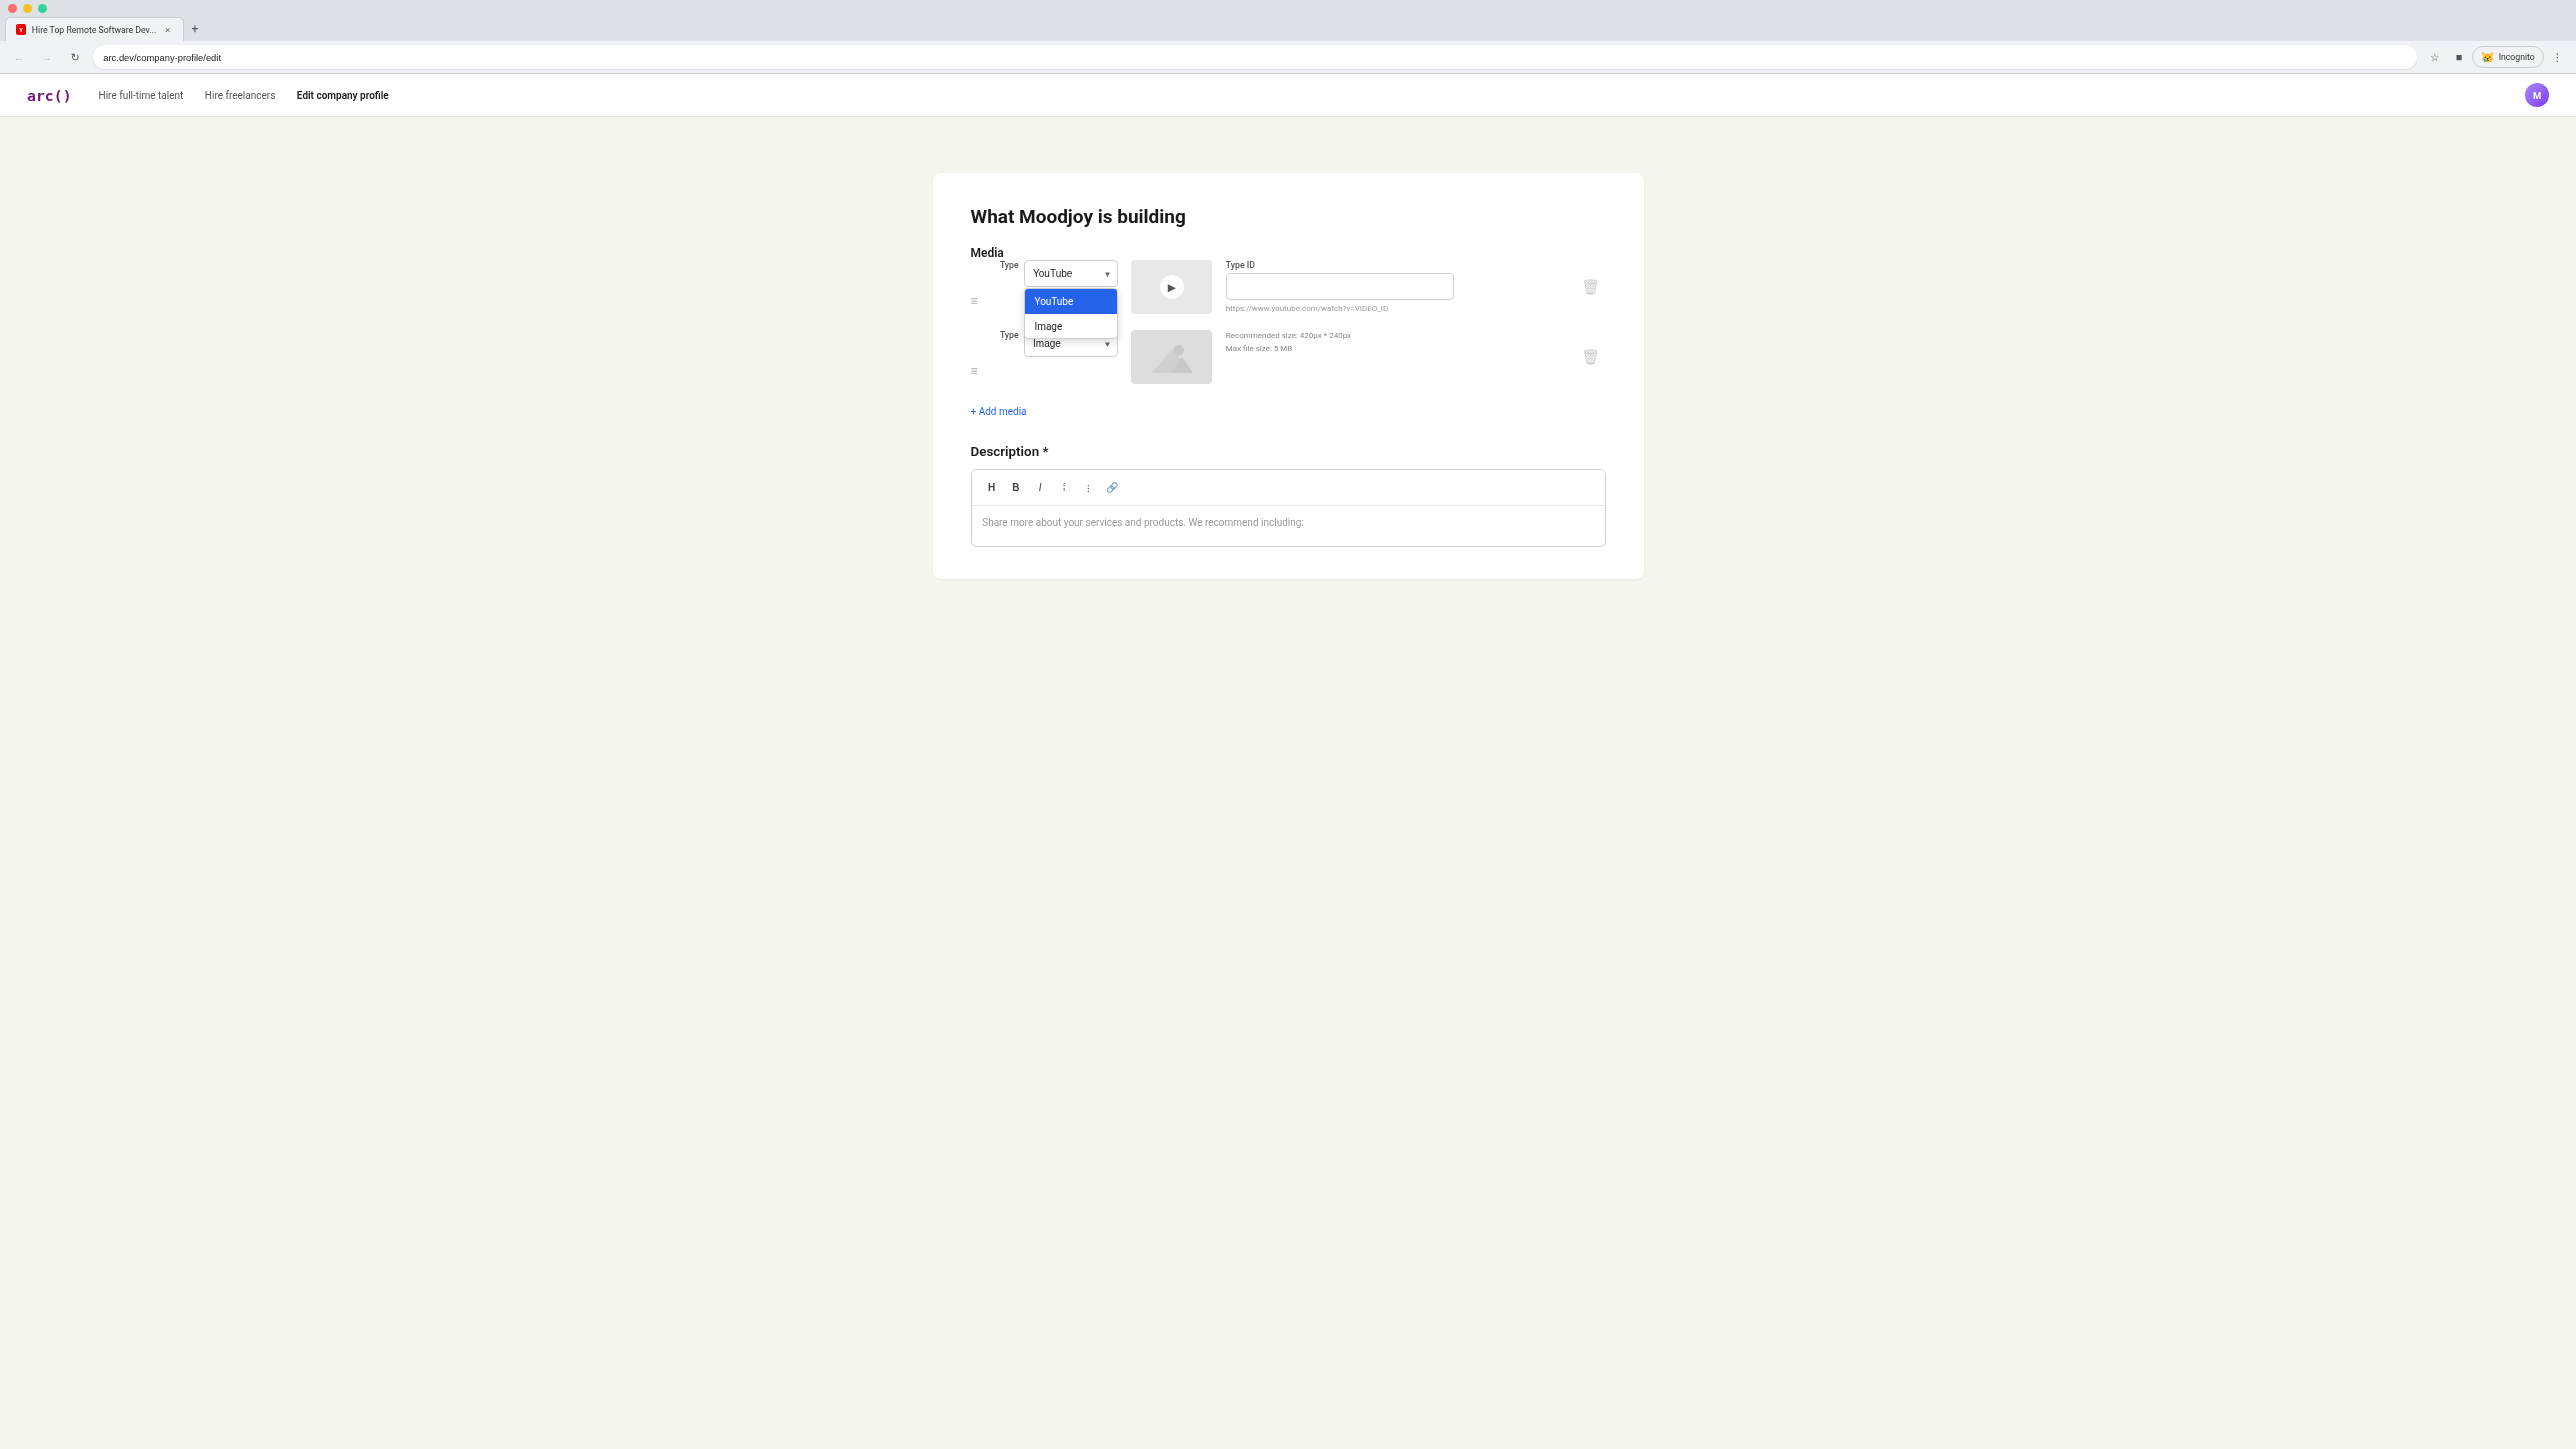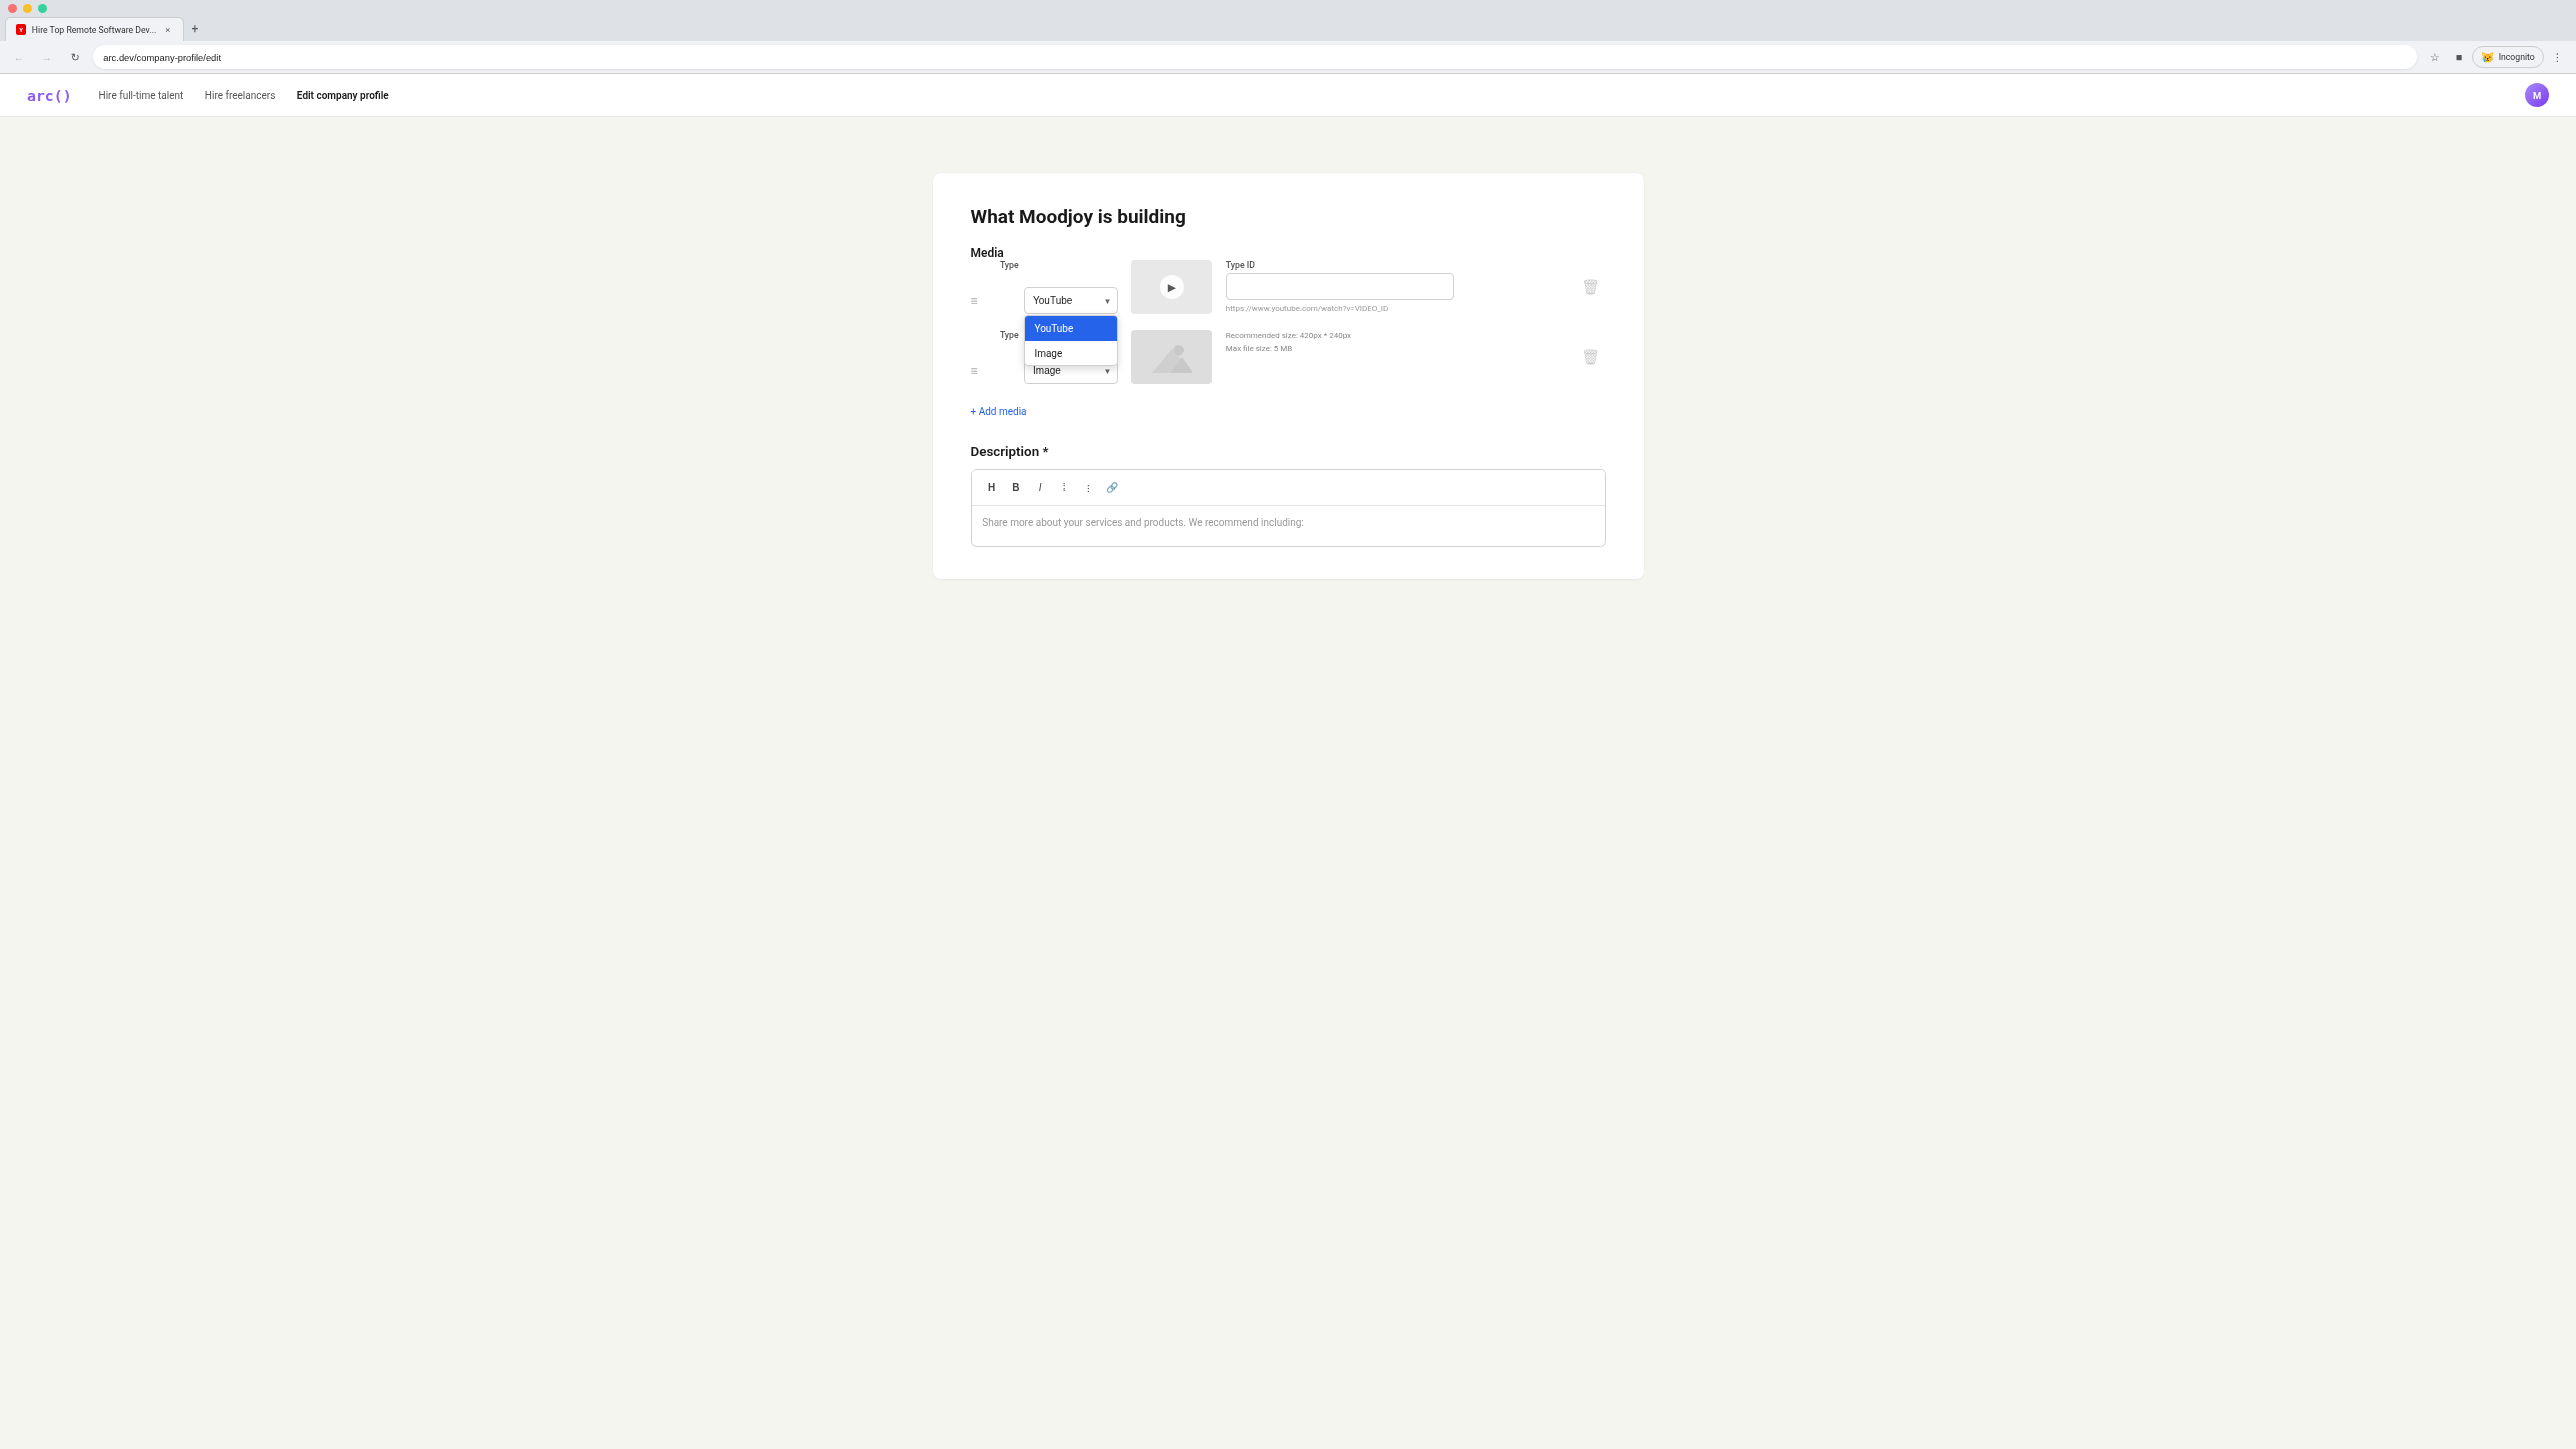--- a/index.html
+++ b/index.html
@@ -147,21 +147,21 @@
       background: white;
       border-bottom: 0.7px solid #e5e5e5;
       padding: 0 27px;
       display: flex;
       align-items: center;
       height: 43px;
     }
     .logo {
       font-size: 14.8px;
       font-weight: 700;
-      color: #8b5cf6;
+      color: #701a75;
       margin-right: 27px;
       font-family: monospace;
     }
     .nav-links {
       display: flex;
       gap: 21.5px;
       align-items: center;
     }
     .nav-link {
       font-size: 10px;
@@ -249,21 +249,20 @@
     .type-label {
       font-size: 8.7px;
       font-weight: 500;
       color: #555;
       margin-bottom: 2.7px;
     }
 
     .select-wrapper {
       position: relative;
       width: 94px;
-      margin-top: 27px;
     }
     .type-select {
       width: 100%;
       height: 27px;
       border: 0.7px solid #d0d0d0;
       border-radius: 4px;
       padding: 0 8px;
       font-size: 10px;
       color: #1a1a1a;
       background: white;

